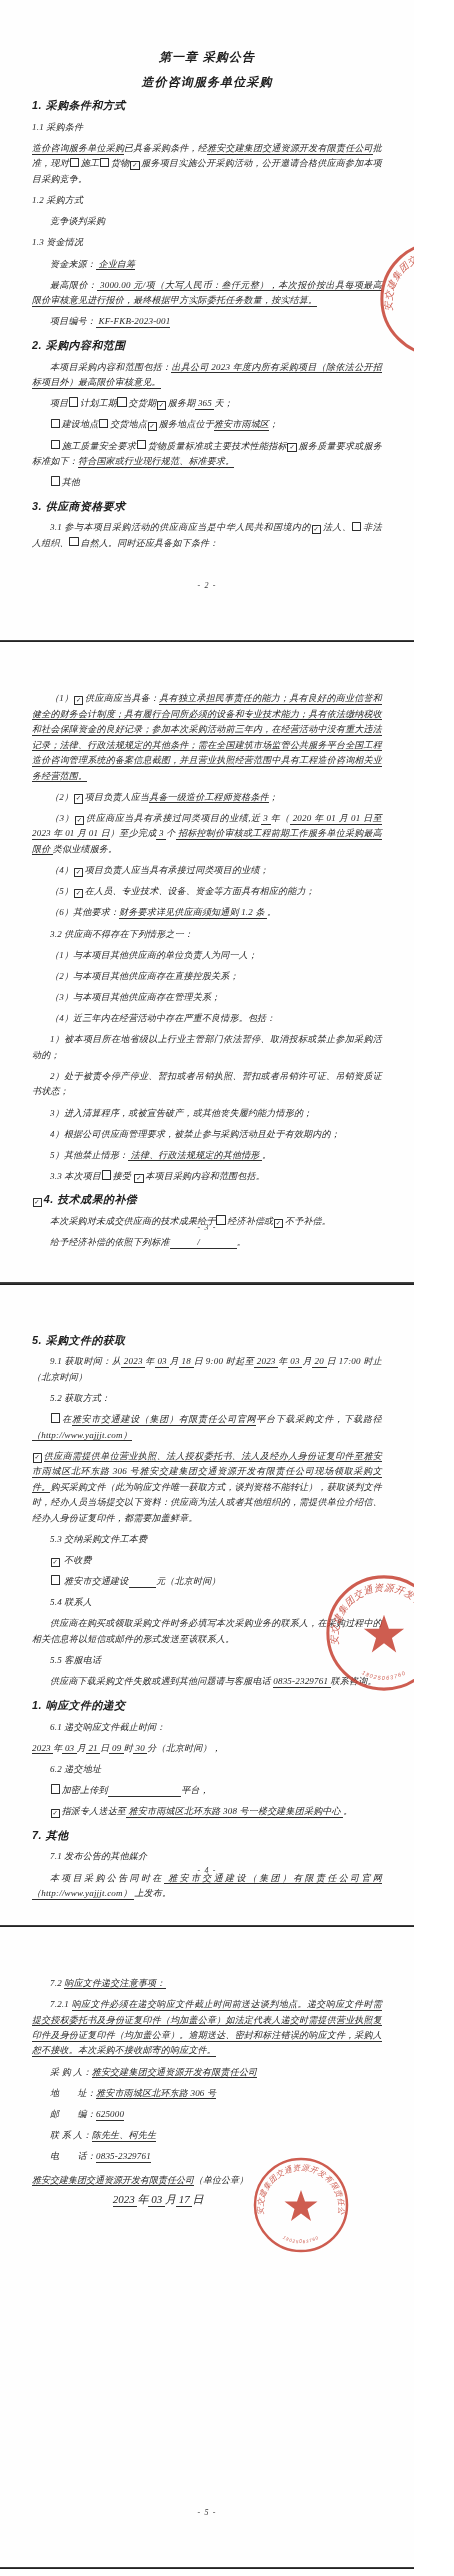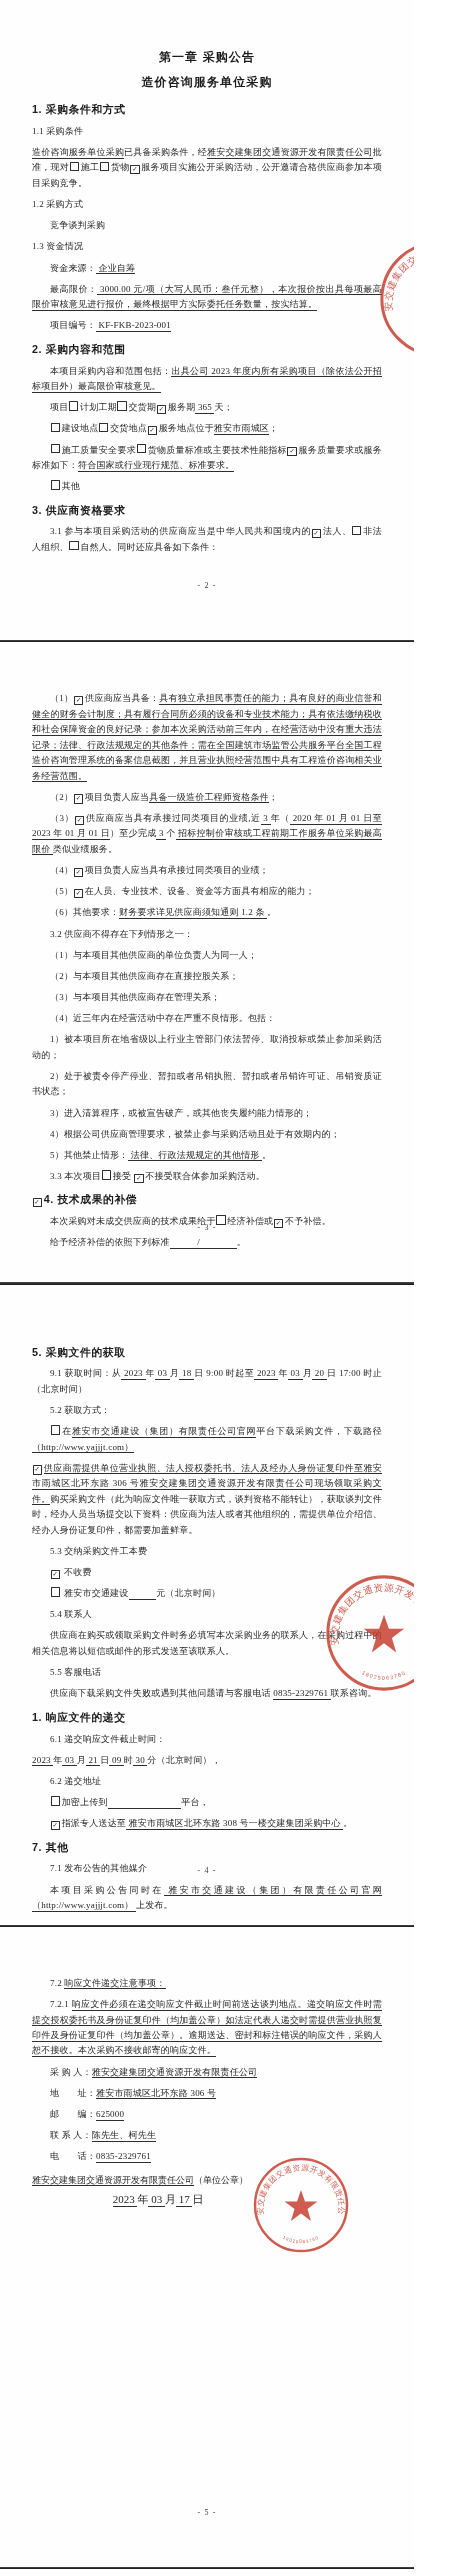--- a/index.html
+++ b/index.html
@@ -1,27 +1,27 @@
 <!DOCTYPE html>
 <html style="font-size:9px"><head>
 <meta charset="utf-8">
 <style>
   html,body{margin:0;padding:0;background:#ffffff;}
   body{width:455px;}
-  #doc{width:414px;font-family:"Liberation Serif","DejaVu Serif",serif;color:#262626;}
+  #doc{width:414px;font-family:"Liberation Serif","DejaVu Serif",serif;color:#262626;font-style:italic;}
   .page{position:relative;height:640px;overflow:hidden;background:#fefefe;}
   .page-divider{height:2.3px;background:linear-gradient(#4a4a4a,#161616);}
   .page-body{padding:49px 32px 0 32px;}
   .p,.p2{margin:0 0 5.7px;font-size:9px;line-height:1.72;letter-spacing:0.2px;text-align:justify;}
   .p2{text-indent:2em;}
   .h1{font-family:"Liberation Sans","DejaVu Sans",sans-serif;font-size:12px;font-weight:700;
       text-align:center;margin:0 0 8px;letter-spacing:1.1px;color:#1c1c1c;}
   .h2{font-family:"Liberation Sans","DejaVu Sans",sans-serif;font-size:10.8px;font-weight:700;
       margin:9px 0 6.8px;letter-spacing:0.6px;color:#1c1c1c;}
-  .h2.first{margin-top:12px;}
+  .h2.first{margin-top:0;}
   .u{border-bottom:0.6px solid #2e2e2e;padding-bottom:0.6px;}
   .cb{display:inline-block;width:7.4px;height:7.4px;border:0.9px solid #2e2e2e;border-radius:0.6px;
       margin:0 1.7px 0 0.6px;vertical-align:-0.6px;line-height:6.8px;font-size:6.3px;text-align:center;
       font-family:"DejaVu Sans",sans-serif;color:#1c1c1c;text-indent:0;}
   .pagenum{position:absolute;bottom:50px;left:0;right:0;text-align:center;font-size:8px;
       color:#3a3a3a;letter-spacing:1.1px;}
   .sign-co{margin:8px 0 2.3px;font-size:9px;line-height:1.72;text-align:left;padding-right:24px;}
   .sign-date{margin:0;font-size:11px;line-height:1.72;text-align:center;padding-right:98px;}
   .seal{position:absolute;pointer-events:none;opacity:.82;}
   .seal svg{display:block;}
@@ -78,21 +78,21 @@
         <p class="p2"><span>3.2 供应商不得存在下列情形之一：</span></p>
         <p class="p2"><span>（1）与本项目其他供应商的单位负责人为同一人；</span></p>
         <p class="p2"><span>（2）与本项目其他供应商存在直接控股关系；</span></p>
         <p class="p2"><span>（3）与本项目其他供应商存在管理关系；</span></p>
         <p class="p2"><span>（4）近三年内在经营活动中存在严重不良情形。包括：</span></p>
         <p class="p2"><span>1）被本项目所在地省级以上行业主管部门依法暂停、取消投标或禁止参加采购活动的；</span></p>
         <p class="p2"><span>2）处于被责令停产停业、暂扣或者吊销执照、暂扣或者吊销许可证、吊销资质证书状态；</span></p>
         <p class="p2"><span>3）进入清算程序，或被宣告破产，或其他丧失履约能力情形的；</span></p>
         <p class="p2"><span>4）根据公司供应商管理要求，被禁止参与采购活动且处于有效期内的；</span></p>
         <p class="p2"><span>5）其他禁止情形：</span><span class="u"> 法律、行政法规规定的其他情形 </span><span>。</span></p>
-        <p class="p2"><span>3.3 本次项目</span><span class="cb"></span><span>接受 </span><span class="cb">✓</span><span>不接受联合体参加采购活动。</span></p>
+        <p class="p2"><span>3.3 本次项目</span><span class="cb"></span><span>接受 </span><span class="cb">✓</span><span>本项目采购内容和范围包括。</span></p>
         <div class="h2"><span class="cb">✓</span><span>4. 技术成果的补偿</span></div>
         <p class="p2"><span>本次采购对未成交供应商的技术成果给于</span><span class="cb"></span><span>经济补偿或</span><span class="cb">✓</span><span>不予补偿。</span></p>
         <p class="p2"><span>给予经济补偿的依照下列标准</span><span class="u">　　　/　　　　</span><span>。</span></p>
       </div>
       <div class="pagenum">- 3 -</div>
     </section>
     <div class="page-divider"></div>
     <section class="page">
       <div class="page-body">
         <div class="h2 first"><span>5.  采购文件的获取</span></div>

